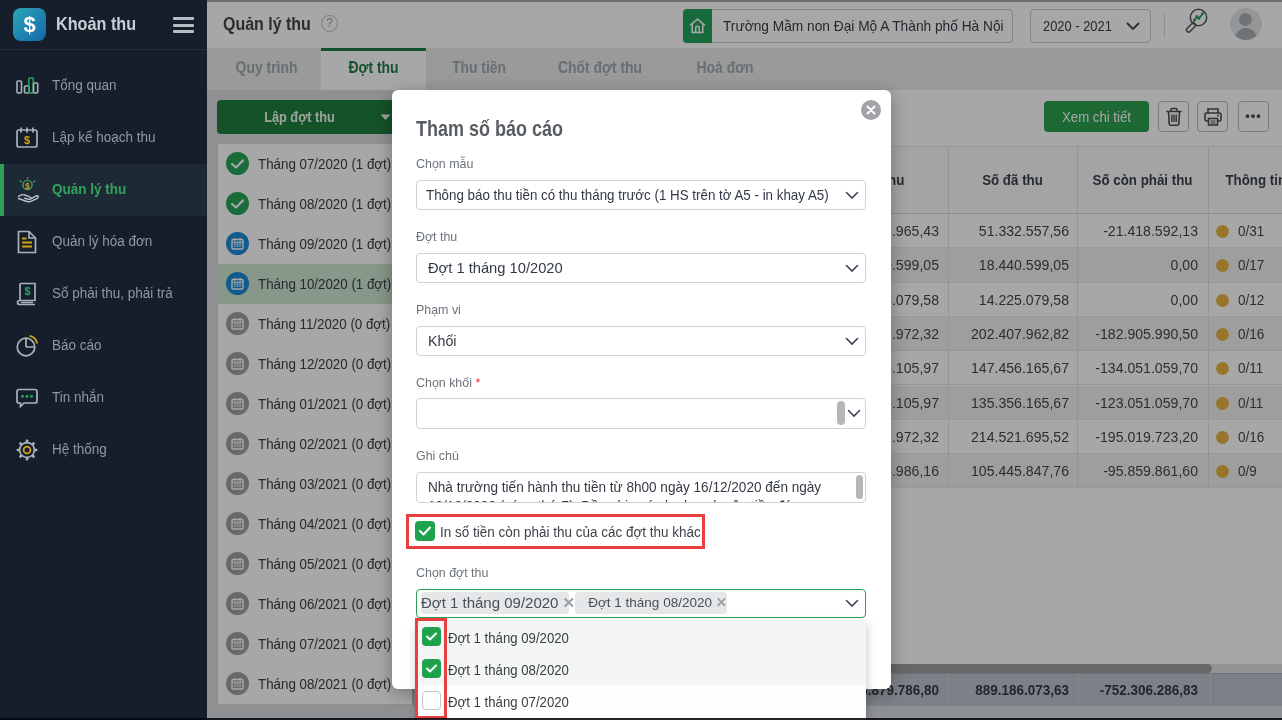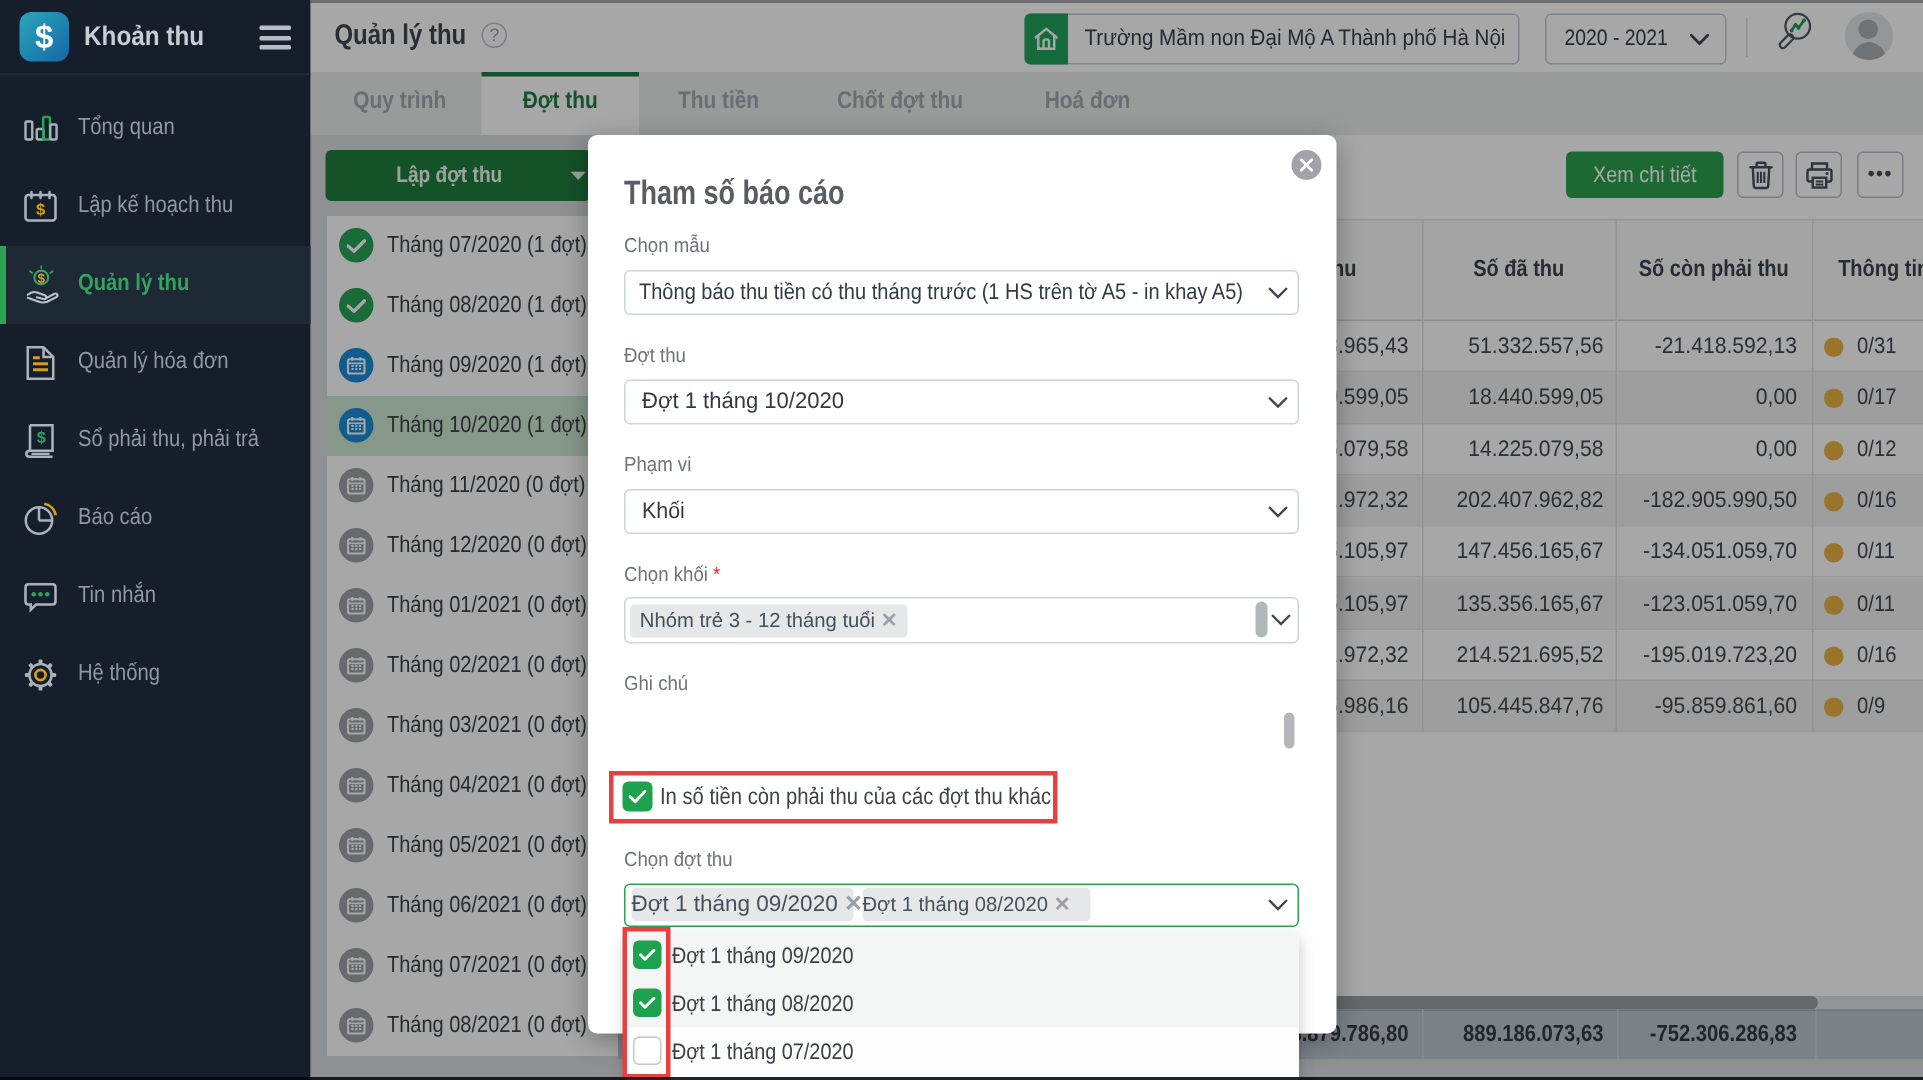--- a/index.html
+++ b/index.html
@@ -391,41 +391,46 @@
 
 <div class="abs nw" style="left:416px;top:302px;font-size:13.5px;color:#6c737a;transform:scaleX(.92);transform-origin:0 50%;">Phạm vi</div>
 <div class="abs" style="left:416px;top:326px;width:450px;height:30px;border:1px solid #ced3d9;border-radius:4px;background:#fff;"></div>
 <div class="abs nw" style="left:428px;top:332px;font-size:15px;color:#333a45;transform:scaleX(.95);transform-origin:0 50%;">Khối</div>
 <svg class="abs" style="left:845px;top:337px" width="14" height="9" viewBox="0 0 14 9">
       <path d="M1.5 1.5 L7 7 L12.5 1.5" fill="none" stroke="#3e4356" stroke-width="1.6" stroke-linecap="round"></path>
     </svg>
 
 <div class="abs nw" style="left:416px;top:375px;font-size:13.5px;color:#6c737a;transform:scaleX(.92);transform-origin:0 50%;">Chọn khối <span style="color:#e03131;">*</span></div>
 <div class="abs" style="left:416px;top:398px;width:450px;height:31px;border:1px solid #ced3d9;border-radius:4px;background:#fff;"></div>
-<div class="abs nw" style="left:420px;top:403px;width:185px;height:22px;background:#e6e7e8;border-radius:3px;font-size:13.5px;color:#47505a;line-height:22px;text-align:center;">Nhóm trẻ 3 - 12 tháng tuổi <span style="color:#9aa0a6;font-weight:bold;">✕</span></div>
 <div class="abs" style="left:837px;top:401px;width:8px;height:24px;background:#b4b7ba;border-radius:4px;"></div>
 <svg class="abs" style="left:847px;top:409px" width="14" height="9" viewBox="0 0 14 9">
       <path d="M1.5 1.5 L7 7 L12.5 1.5" fill="none" stroke="#3e4356" stroke-width="1.6" stroke-linecap="round"></path>
     </svg>
 
 <div class="abs nw" style="left:416px;top:448px;font-size:13.5px;color:#6c737a;transform:scaleX(.92);transform-origin:0 50%;">Ghi chú</div>
+<div class="abs" style="left:416px;top:472px;width:450px;height:31px;border:1px solid #ced3d9;border-radius:4px;background:#fff;overflow:hidden;">
+<div class="abs nw" style="left:11px;top:3px;font-size:15px;color:#333a45;line-height:22px;transform:scaleX(.905);transform-origin:0 0;">Nhà trường tiến hành thu tiền từ 8h00 ngày 16/12/2020 đến ngày</div>
+<div class="abs" style="left:11px;top:25px;width:420px;height:4px;overflow:hidden;">
+        <div class="abs nw" style="left:0;top:-3.5px;font-size:15px;color:#333a45;line-height:22px;transform:scaleX(.905);transform-origin:0 0;">18/12/2020 (sáng thứ 7). Đề nghị quý phụ huynh nộp tiền đúng</div>
+      </div>
+</div>
 <div class="abs" style="left:856px;top:475px;width:7px;height:24px;background:#b4b7ba;border-radius:4px;"></div>
 
 <div class="abs" style="left:406px;top:514px;width:299px;height:35px;border:3px solid #e84040;"></div>
 <div class="abs" style="left:415px;top:521px;width:20px;height:20px;background:#1fa24d;border-radius:4px;">
 <svg class="abs" style="left:4px;top:5px" width="12" height="10" viewBox="0 0 12 10">
         <path d="M1 5 L4.5 8.5 L11 1.5" fill="none" stroke="#fff" stroke-width="2" stroke-linecap="round" stroke-linejoin="round"></path>
       </svg>
 </div>
 <div class="abs nw" style="left:440px;top:523px;font-size:15.5px;color:#3d4349;transform:scaleX(.87);transform-origin:0 50%;">In số tiền còn phải thu của các đợt thu khác</div>
 
 <div class="abs nw" style="left:416px;top:565px;font-size:13.5px;color:#6c737a;transform:scaleX(.92);transform-origin:0 50%;">Chọn đợt thu</div>
 <div class="abs" style="left:416px;top:589px;width:450px;height:29px;border:1.5px solid #2aa153;border-radius:4px;background:#fff;"></div>
 <div class="abs nw" style="left:421px;top:592px;width:148px;height:22px;background:#e6e7e8;border-radius:3px;font-size:15px;color:#47505a;line-height:22px;text-align:center;">Đợt 1 tháng 09/2020 <span style="color:#9aa0a6;font-weight:bold;">✕</span></div>
-<div class="abs nw" style="left:575px;top:592px;width:152px;height:22px;background:#e6e7e8;border-radius:3px;font-size:13.5px;color:#47505a;line-height:22px;text-align:left;">Đợt 1 tháng 08/2020 <span style="color:#9aa0a6;font-weight:bold;">✕</span></div>
+<div class="abs nw" style="left:575px;top:592px;width:152px;height:22px;background:#e6e7e8;border-radius:3px;font-size:13.5px;color:#47505a;line-height:22px;text-align:right;">Đợt 1 tháng 08/2020 <span style="color:#9aa0a6;font-weight:bold;">✕</span></div>
 <svg class="abs" style="left:845px;top:599px" width="14" height="9" viewBox="0 0 14 9">
       <path d="M1.5 1.5 L7 7 L12.5 1.5" fill="none" stroke="#3e4356" stroke-width="1.6" stroke-linecap="round"></path>
     </svg>
 
 <div class="abs" style="left:417px;top:621px;width:449px;height:99px;background:#f4f5f5;box-shadow:0 4px 10px rgba(0,0,0,0.25);"></div>
 <div class="abs" style="left:417px;top:685px;width:449px;height:35px;background:#fdfdfd;"></div>
 <div class="abs" style="left:422px;top:627px;width:19px;height:19px;background:#1fa24d;border-radius:4px;">
       <svg class="abs" style="left:4px;top:5px" width="11" height="9" viewBox="0 0 11 9">
         <path d="M1 4.5 L4 7.5 L10 1.5" fill="none" stroke="#fff" stroke-width="2" stroke-linecap="round" stroke-linejoin="round"></path>
       </svg>

